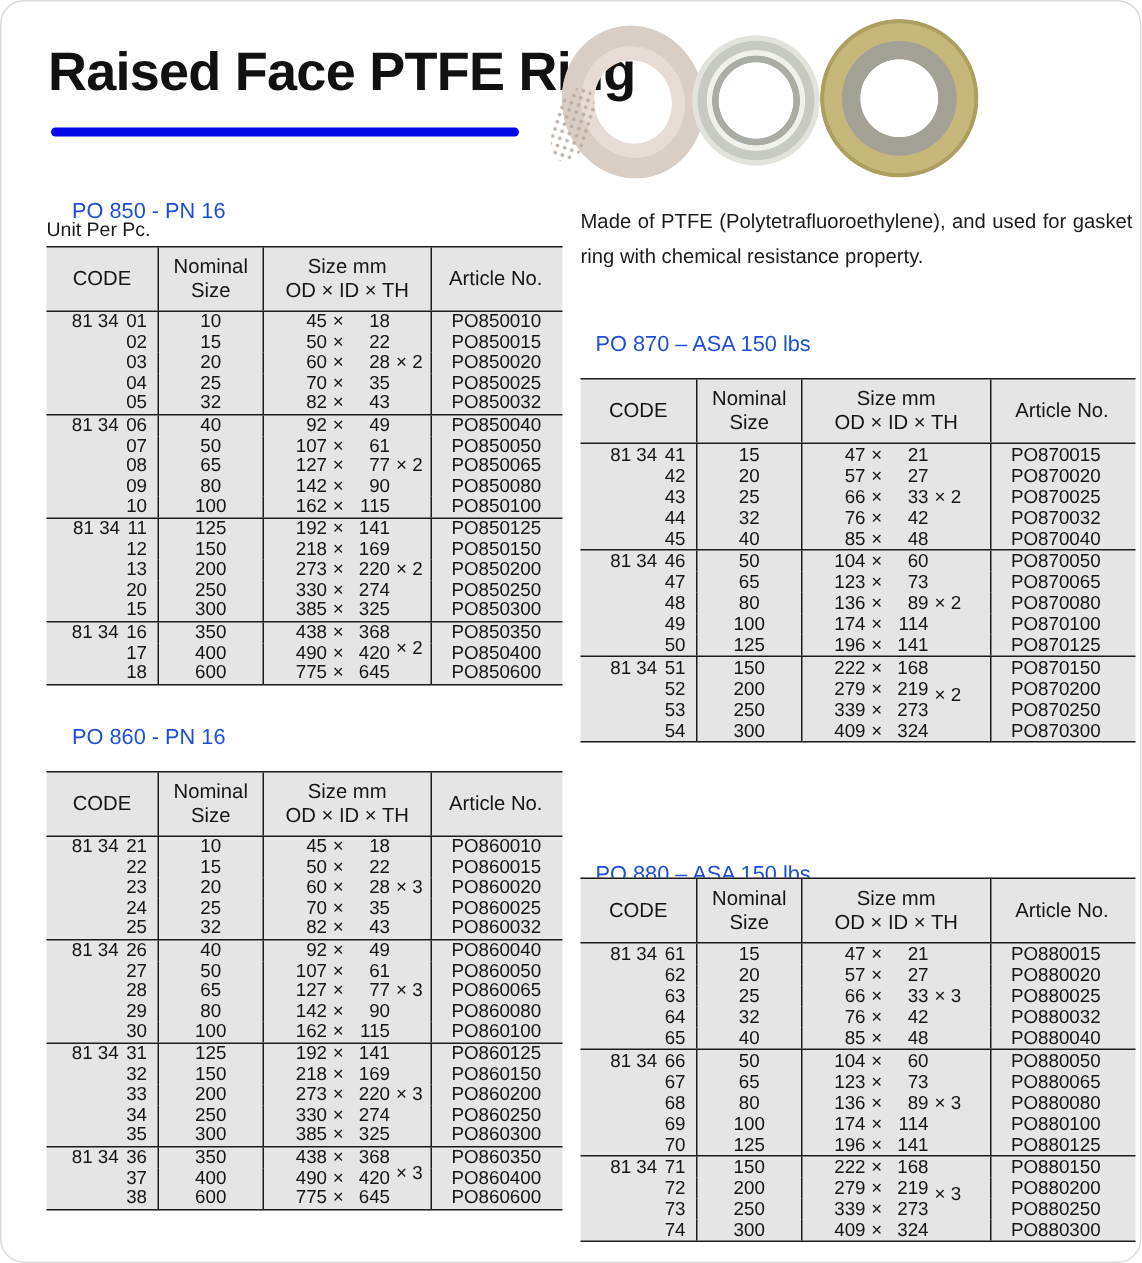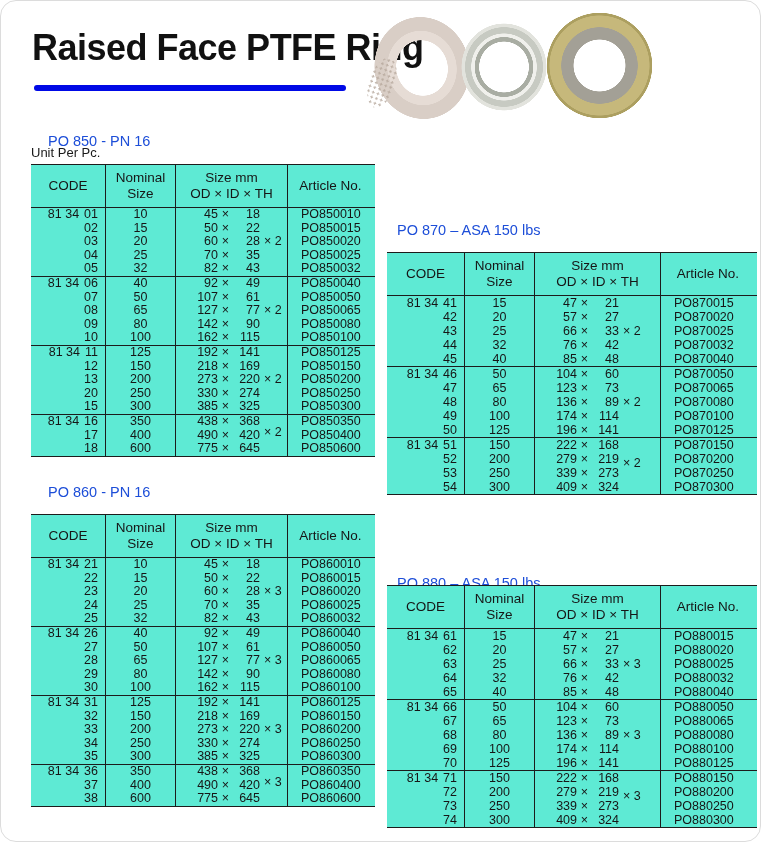--- a/index.html
+++ b/index.html
@@ -48,21 +48,21 @@
     font-size:13px; color:#191919;
   }
   .description {
     position:absolute; left:386px; top:136px; width:368px;
     font-size:13.5px; line-height:1.68; text-align:justify; color:#1b1b1b;
   }
   
   .ptable {
     position:absolute; box-sizing:border-box;
     border-top:1.6px solid #1c1c1c; border-bottom:1.6px solid #1c1c1c;
-    font-size:12.5px; color:#161616; background:#5eead4;
+    font-size:12.5px; color:#161616; background:#e5e5e5;
   }
   .t0 { left:30px;  top:163px; width:344px; --cols:75px 70px 112px 85px; --rh:13.6px; }
   .t1 { left:30px;  top:513px; width:344px; --cols:75px 70px 112px 85px; --rh:13.6px; }
   .t2 { left:386px; top:251px; width:370px; --cols:78px 70px 126px 94px; --rh:14.0px; }
   .t3 { left:386px; top:584px; width:370px; --cols:78px 70px 126px 94px; --rh:14.0px; }
   .thead {
     display:grid; grid-template-columns:var(--cols);
     border-bottom:1.6px solid #1c1c1c; height:42px; font-size:13.5px;
   }
   .hc {
@@ -94,20 +94,21 @@
   <h1 class="main-title">Raised Face PTFE Ring</h1>
   <div class="title-underline" style="background: rgb(0, 9, 230);"></div>
 
   <div class="ring ring-ptfe"></div>
   <div class="ring-ptfe-texture"></div>
   <div class="ring ring-silver"></div>
   <div class="ring ring-brass"></div>
 
   <div class="tbl-title tt0">PO 850 - PN 16</div>
   <div class="unit-note">Unit Per Pc.</div>
+  <div class="description">Made of PTFE (Polytetrafluoroethylene), and used for gasket ring with chemical resistance property.</div>
   <div class="tbl-title tt1">PO 860 - PN 16</div>
   <div class="tbl-title tt2">PO 870 – ASA 150 lbs</div>
   <div class="tbl-title tt3">PO 880 – ASA 150 lbs</div>
 
   <div class="ptable t0">
       <div class="thead">
         <div class="hc">
           <div class="hl">CODE</div>
         </div>
         <div class="hc">

